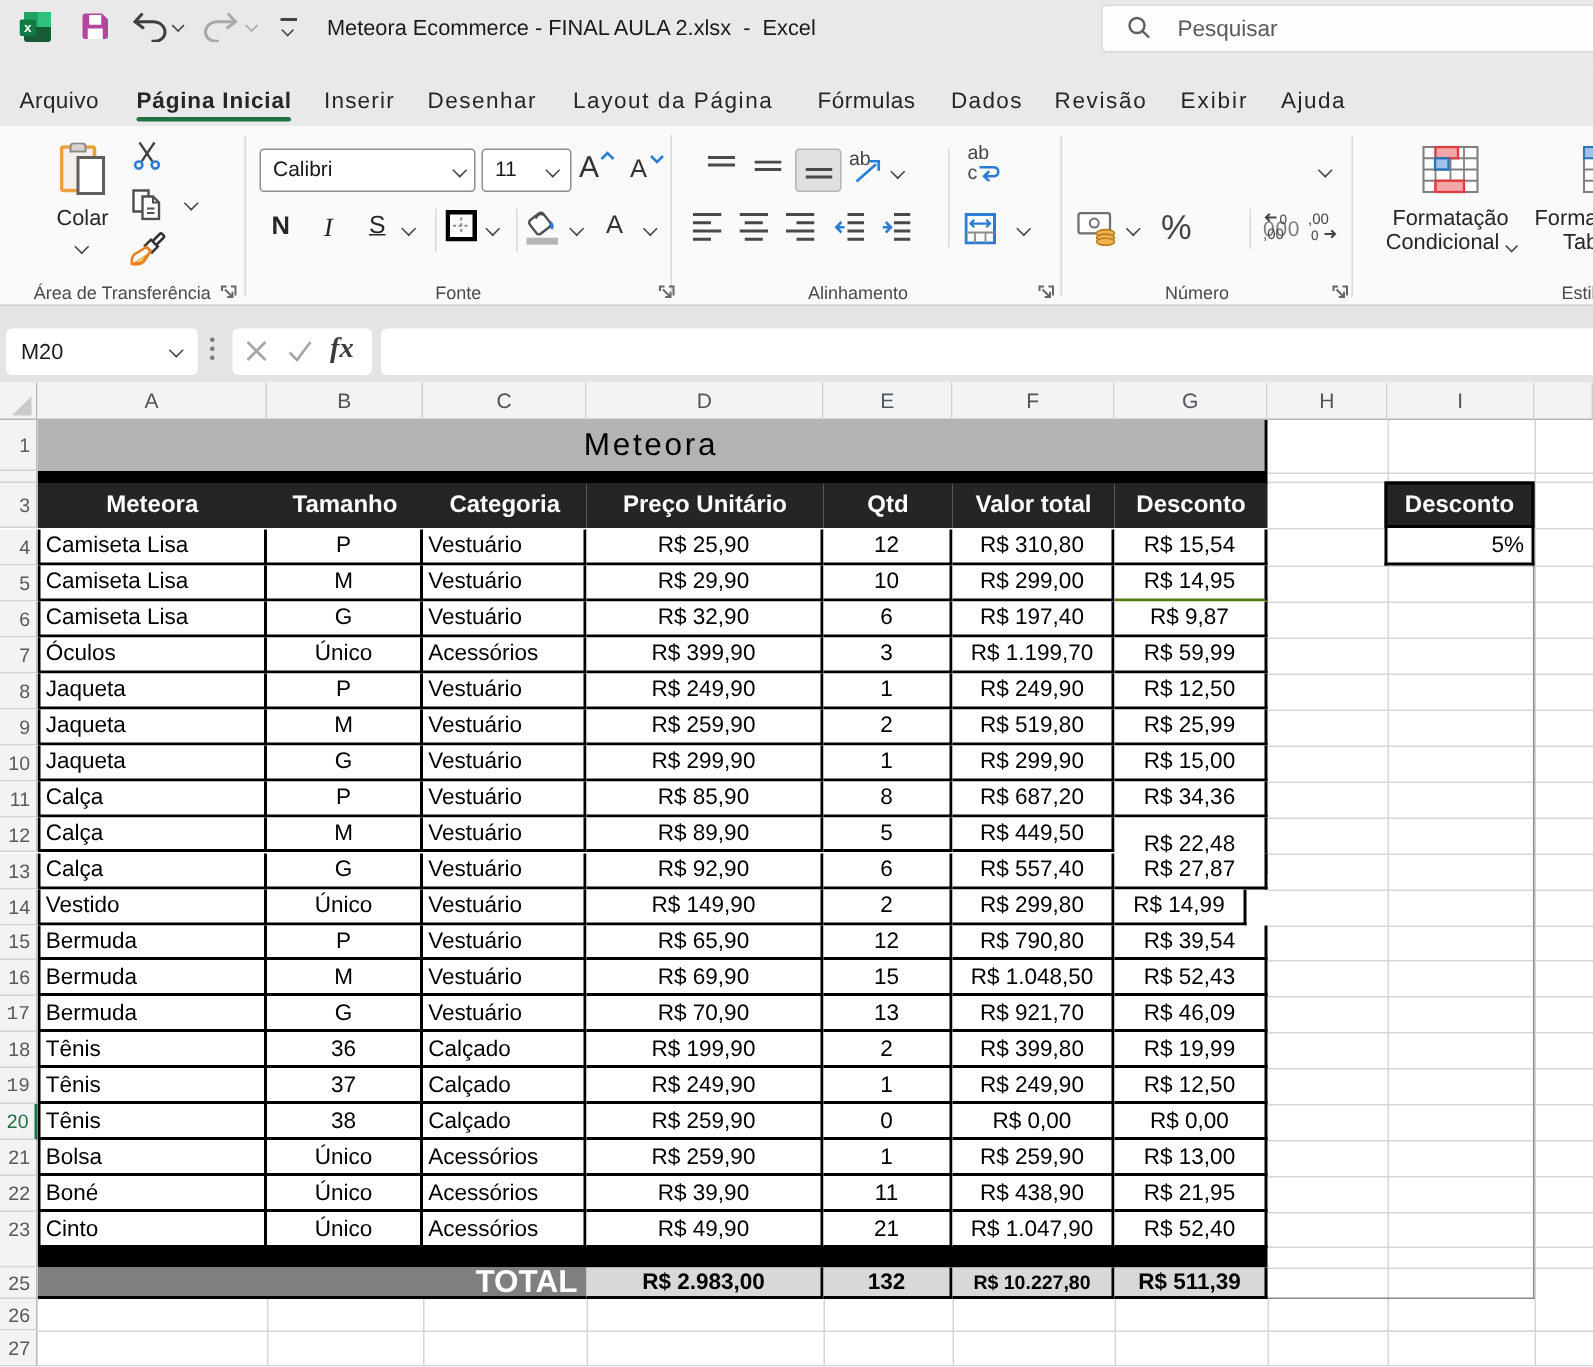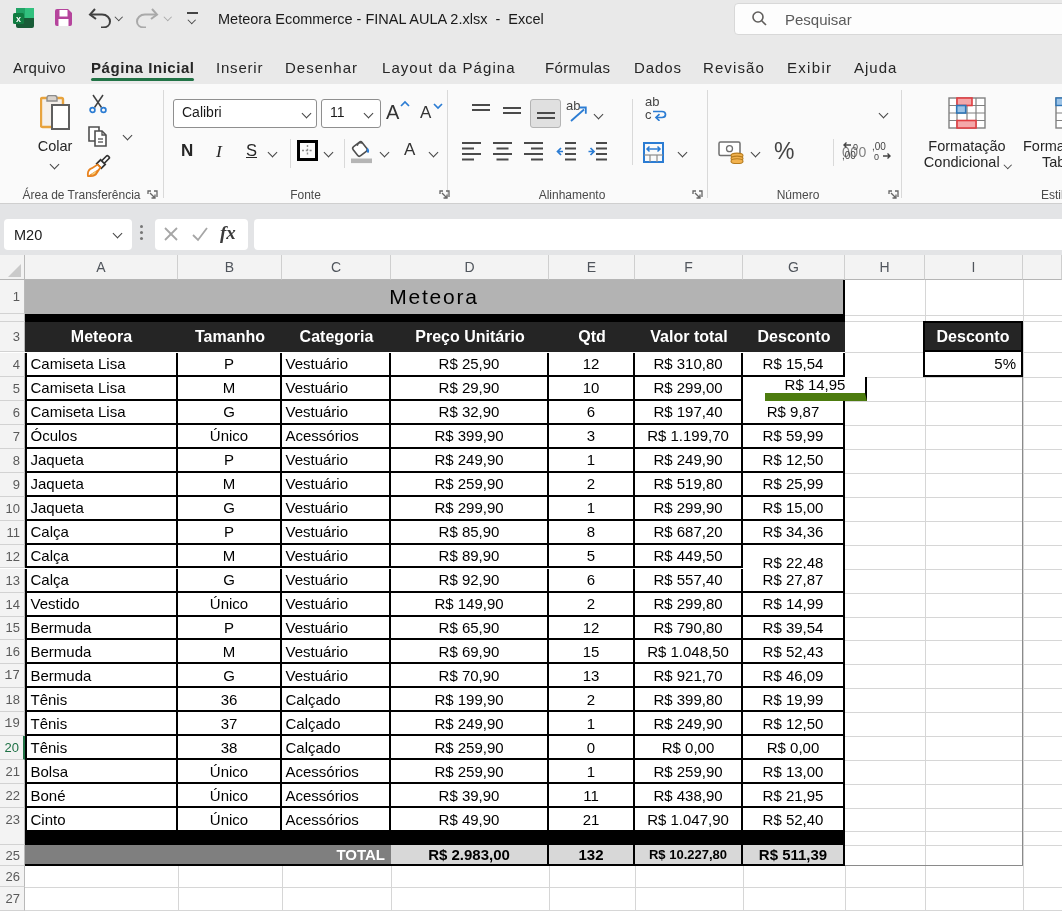--- a/index.html
+++ b/index.html
@@ -347,21 +347,21 @@
 <div class="cell" style="left:391px;top:353.0px;width:158px;height:23.899999999999977px;background:#fff;border-right:2px solid #000;border-bottom:2px solid #000;justify-content:center">R$ 25,90</div>
 <div class="cell" style="left:549px;top:353.0px;width:86px;height:23.899999999999977px;background:#fff;border-right:2px solid #000;border-bottom:2px solid #000;justify-content:center">12</div>
 <div class="cell" style="left:635px;top:353.0px;width:108px;height:23.899999999999977px;background:#fff;border-right:2px solid #000;border-bottom:2px solid #000;justify-content:center">R$ 310,80</div>
 <div class="cell" style="left:743px;top:353.0px;width:102px;height:23.899999999999977px;background:#fff;border-right:2px solid #000;border-bottom:2px solid #000;justify-content:center">R$ 15,54</div>
 <div class="cell" style="left:25px;top:376.9px;width:153px;height:24.0px;background:#fff;border-right:2px solid #000;border-bottom:2px solid #000;border-left:2px solid #000;padding-left:3.5px">Camiseta Lisa</div>
 <div class="cell" style="left:178px;top:376.9px;width:104px;height:24.0px;background:#fff;border-right:2px solid #000;border-bottom:2px solid #000;justify-content:center">M</div>
 <div class="cell" style="left:282px;top:376.9px;width:109px;height:24.0px;background:#fff;border-right:2px solid #000;border-bottom:2px solid #000;padding-left:3.5px">Vestuário</div>
 <div class="cell" style="left:391px;top:376.9px;width:158px;height:24.0px;background:#fff;border-right:2px solid #000;border-bottom:2px solid #000;justify-content:center">R$ 29,90</div>
 <div class="cell" style="left:549px;top:376.9px;width:86px;height:24.0px;background:#fff;border-right:2px solid #000;border-bottom:2px solid #000;justify-content:center">10</div>
 <div class="cell" style="left:635px;top:376.9px;width:108px;height:24.0px;background:#fff;border-right:2px solid #000;border-bottom:2px solid #000;justify-content:center">R$ 299,00</div>
-<div class="cell" style="left:765px;top:376.9px;width:102px;height:24.0px;background:#fff;border-right:2px solid #000;border-bottom:8px solid #4d7c0f;justify-content:center">R$ 14,95</div>
+<div class="cell" style="left:743px;top:376.9px;width:102px;height:24.0px;background:#fff;border-right:2px solid #000;border-bottom:2px solid #4d7c0f;justify-content:center">R$ 14,95</div>
 <div class="cell" style="left:25px;top:400.9px;width:153px;height:24.0px;background:#fff;border-right:2px solid #000;border-bottom:2px solid #000;border-left:2px solid #000;padding-left:3.5px">Camiseta Lisa</div>
 <div class="cell" style="left:178px;top:400.9px;width:104px;height:24.0px;background:#fff;border-right:2px solid #000;border-bottom:2px solid #000;justify-content:center">G</div>
 <div class="cell" style="left:282px;top:400.9px;width:109px;height:24.0px;background:#fff;border-right:2px solid #000;border-bottom:2px solid #000;padding-left:3.5px">Vestuário</div>
 <div class="cell" style="left:391px;top:400.9px;width:158px;height:24.0px;background:#fff;border-right:2px solid #000;border-bottom:2px solid #000;justify-content:center">R$ 32,90</div>
 <div class="cell" style="left:549px;top:400.9px;width:86px;height:24.0px;background:#fff;border-right:2px solid #000;border-bottom:2px solid #000;justify-content:center">6</div>
 <div class="cell" style="left:635px;top:400.9px;width:108px;height:24.0px;background:#fff;border-right:2px solid #000;border-bottom:2px solid #000;justify-content:center">R$ 197,40</div>
 <div class="cell" style="left:743px;top:400.9px;width:102px;height:24.0px;background:#fff;border-right:2px solid #000;border-bottom:2px solid #000;justify-content:center">R$ 9,87</div>
 <div class="cell" style="left:25px;top:424.9px;width:153px;height:23.900000000000034px;background:#fff;border-right:2px solid #000;border-bottom:2px solid #000;border-left:2px solid #000;padding-left:3.5px">Óculos</div>
 <div class="cell" style="left:178px;top:424.9px;width:104px;height:23.900000000000034px;background:#fff;border-right:2px solid #000;border-bottom:2px solid #000;justify-content:center">Único</div>
 <div class="cell" style="left:282px;top:424.9px;width:109px;height:23.900000000000034px;background:#fff;border-right:2px solid #000;border-bottom:2px solid #000;padding-left:3.5px">Acessórios</div>
@@ -410,21 +410,21 @@
 <div class="cell" style="left:391px;top:568.5px;width:158px;height:24.0px;background:#fff;border-right:2px solid #000;border-bottom:2px solid #000;justify-content:center">R$ 92,90</div>
 <div class="cell" style="left:549px;top:568.5px;width:86px;height:24.0px;background:#fff;border-right:2px solid #000;border-bottom:2px solid #000;justify-content:center">6</div>
 <div class="cell" style="left:635px;top:568.5px;width:108px;height:24.0px;background:#fff;border-right:2px solid #000;border-bottom:2px solid #000;justify-content:center">R$ 557,40</div>
 <div class="cell" style="left:743px;top:568.5px;width:102px;height:24.0px;background:#fff;border-right:2px solid #000;border-bottom:2px solid #000;justify-content:center">R$ 27,87</div>
 <div class="cell" style="left:25px;top:592.5px;width:153px;height:24.0px;background:#fff;border-right:2px solid #000;border-bottom:2px solid #000;border-left:2px solid #000;padding-left:3.5px">Vestido</div>
 <div class="cell" style="left:178px;top:592.5px;width:104px;height:24.0px;background:#fff;border-right:2px solid #000;border-bottom:2px solid #000;justify-content:center">Único</div>
 <div class="cell" style="left:282px;top:592.5px;width:109px;height:24.0px;background:#fff;border-right:2px solid #000;border-bottom:2px solid #000;padding-left:3.5px">Vestuário</div>
 <div class="cell" style="left:391px;top:592.5px;width:158px;height:24.0px;background:#fff;border-right:2px solid #000;border-bottom:2px solid #000;justify-content:center">R$ 149,90</div>
 <div class="cell" style="left:549px;top:592.5px;width:86px;height:24.0px;background:#fff;border-right:2px solid #000;border-bottom:2px solid #000;justify-content:center">2</div>
 <div class="cell" style="left:635px;top:592.5px;width:108px;height:24.0px;background:#fff;border-right:2px solid #000;border-bottom:2px solid #000;justify-content:center">R$ 299,80</div>
-<div class="cell" style="left:743px;top:592.5px;width:102px;height:24.0px;background:#fff;border-right:2px solid #000;border-bottom:2px solid #000;justify-content:center">R$ 14,99</div>
+<div class="cell" style="left:743px;top:592.5px;width:88px;height:24.0px;background:#fff;border-right:2px solid #000;border-bottom:2px solid #000;justify-content:center">R$ 14,99</div>
 <div class="cell" style="left:25px;top:616.5px;width:153px;height:23.899999999999977px;background:#fff;border-right:2px solid #000;border-bottom:2px solid #000;border-left:2px solid #000;padding-left:3.5px">Bermuda</div>
 <div class="cell" style="left:178px;top:616.5px;width:104px;height:23.899999999999977px;background:#fff;border-right:2px solid #000;border-bottom:2px solid #000;justify-content:center">P</div>
 <div class="cell" style="left:282px;top:616.5px;width:109px;height:23.899999999999977px;background:#fff;border-right:2px solid #000;border-bottom:2px solid #000;padding-left:3.5px">Vestuário</div>
 <div class="cell" style="left:391px;top:616.5px;width:158px;height:23.899999999999977px;background:#fff;border-right:2px solid #000;border-bottom:2px solid #000;justify-content:center">R$ 65,90</div>
 <div class="cell" style="left:549px;top:616.5px;width:86px;height:23.899999999999977px;background:#fff;border-right:2px solid #000;border-bottom:2px solid #000;justify-content:center">12</div>
 <div class="cell" style="left:635px;top:616.5px;width:108px;height:23.899999999999977px;background:#fff;border-right:2px solid #000;border-bottom:2px solid #000;justify-content:center">R$ 790,80</div>
 <div class="cell" style="left:743px;top:616.5px;width:102px;height:23.899999999999977px;background:#fff;border-right:2px solid #000;border-bottom:2px solid #000;justify-content:center">R$ 39,54</div>
 <div class="cell" style="left:25px;top:640.4px;width:153px;height:23.899999999999977px;background:#fff;border-right:2px solid #000;border-bottom:2px solid #000;border-left:2px solid #000;padding-left:3.5px">Bermuda</div>
 <div class="cell" style="left:178px;top:640.4px;width:104px;height:23.899999999999977px;background:#fff;border-right:2px solid #000;border-bottom:2px solid #000;justify-content:center">M</div>
 <div class="cell" style="left:282px;top:640.4px;width:109px;height:23.899999999999977px;background:#fff;border-right:2px solid #000;border-bottom:2px solid #000;padding-left:3.5px">Vestuário</div>
@@ -475,21 +475,21 @@
 <div class="cell" style="left:635px;top:784.1px;width:108px;height:23.899999999999977px;background:#fff;border-right:2px solid #000;border-bottom:2px solid #000;justify-content:center">R$ 438,90</div>
 <div class="cell" style="left:743px;top:784.1px;width:102px;height:23.899999999999977px;background:#fff;border-right:2px solid #000;border-bottom:2px solid #000;justify-content:center">R$ 21,95</div>
 <div class="cell" style="left:25px;top:808.0px;width:153px;height:24.0px;background:#fff;border-right:2px solid #000;border-bottom:2px solid #000;border-left:2px solid #000;padding-left:3.5px">Cinto</div>
 <div class="cell" style="left:178px;top:808.0px;width:104px;height:24.0px;background:#fff;border-right:2px solid #000;border-bottom:2px solid #000;justify-content:center">Único</div>
 <div class="cell" style="left:282px;top:808.0px;width:109px;height:24.0px;background:#fff;border-right:2px solid #000;border-bottom:2px solid #000;padding-left:3.5px">Acessórios</div>
 <div class="cell" style="left:391px;top:808.0px;width:158px;height:24.0px;background:#fff;border-right:2px solid #000;border-bottom:2px solid #000;justify-content:center">R$ 49,90</div>
 <div class="cell" style="left:549px;top:808.0px;width:86px;height:24.0px;background:#fff;border-right:2px solid #000;border-bottom:2px solid #000;justify-content:center">21</div>
 <div class="cell" style="left:635px;top:808.0px;width:108px;height:24.0px;background:#fff;border-right:2px solid #000;border-bottom:2px solid #000;justify-content:center">R$ 1.047,90</div>
 <div class="cell" style="left:743px;top:808.0px;width:102px;height:24.0px;background:#fff;border-right:2px solid #000;border-bottom:2px solid #000;justify-content:center">R$ 52,40</div>
 <div class="abs" style="left:25px;top:831px;width:820px;height:14px;background:#000"></div>
-<div class="cell" style="left:25px;top:845px;width:366px;height:21px;background:#7f7f7f;color:#fff;font-weight:bold;font-size:15px;justify-content:flex-end;padding-right:6px;border-bottom:2px solid #000">TOTAL</div>
+<div class="cell" style="left:25px;top:845px;width:366px;height:21px;background:#7f7f7f;color:#fff;font-weight:bold;font-size:21px;justify-content:flex-end;padding-right:6px;border-bottom:2px solid #000">TOTAL</div>
 <div class="cell" style="left:391px;top:845px;width:158px;height:21px;background:#d8d8d8;font-weight:bold;font-size:15px;justify-content:center;border-right:2px solid #000;border-bottom:2px solid #000">R$ 2.983,00</div>
 <div class="cell" style="left:549px;top:845px;width:86px;height:21px;background:#d8d8d8;font-weight:bold;font-size:15px;justify-content:center;border-right:2px solid #000;border-bottom:2px solid #000">132</div>
 <div class="cell" style="left:635px;top:845px;width:108px;height:21px;background:#d8d8d8;font-weight:bold;font-size:13px;justify-content:center;border-right:2px solid #000;border-bottom:2px solid #000">R$ 10.227,80</div>
 <div class="cell" style="left:743px;top:845px;width:102px;height:21px;background:#d8d8d8;font-weight:bold;font-size:15px;justify-content:center;border-right:2px solid #000;border-bottom:2px solid #000">R$ 511,39</div>
 <div class="cell" style="left:923px;top:321px;width:100px;height:31px;background:#252525;border:2px solid #000;color:#fff;font-weight:bold;font-size:16px;justify-content:center">Desconto</div>
 <div class="cell" style="left:923px;top:352px;width:100px;height:25px;background:#fff;border:2px solid #000;border-top:none;justify-content:flex-end;padding-right:5px">5%</div>
 <div class="gutcell" style="top:280px;height:34px;">1</div>
 <div class="gutcell" style="top:314px;height:8px;"></div>
 <div class="gutcell" style="top:322px;height:30px;">3</div>
 <div class="gutcell" style="top:353.0px;height:23.899999999999977px;">4</div>

